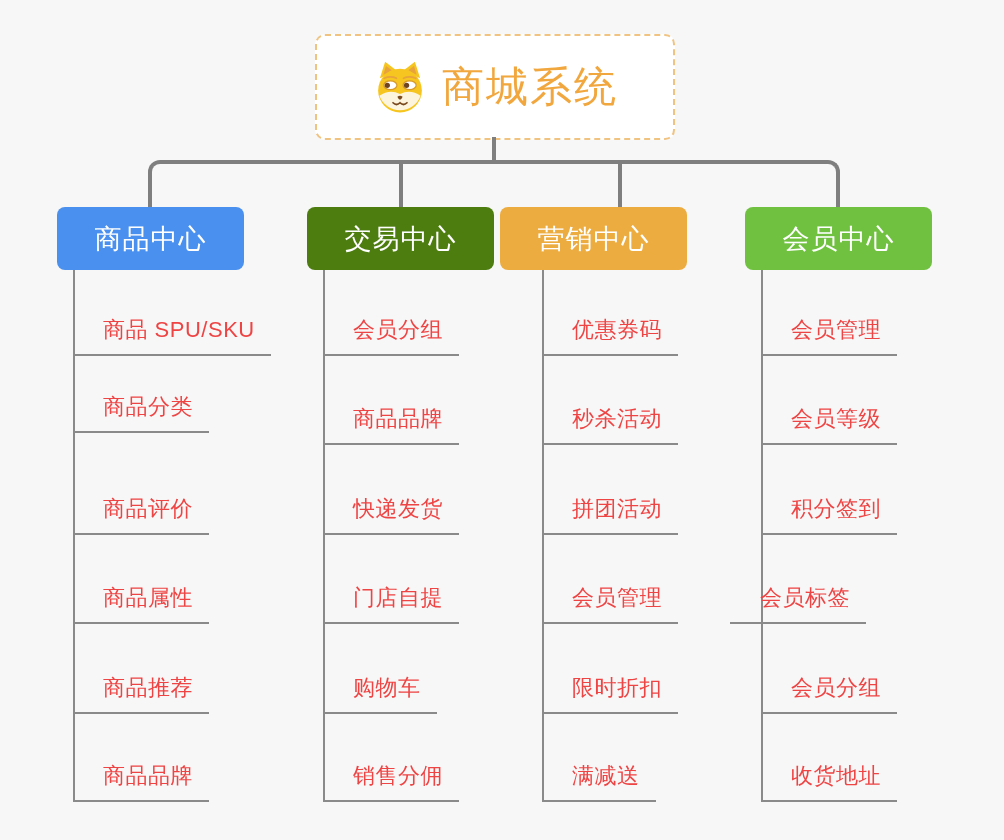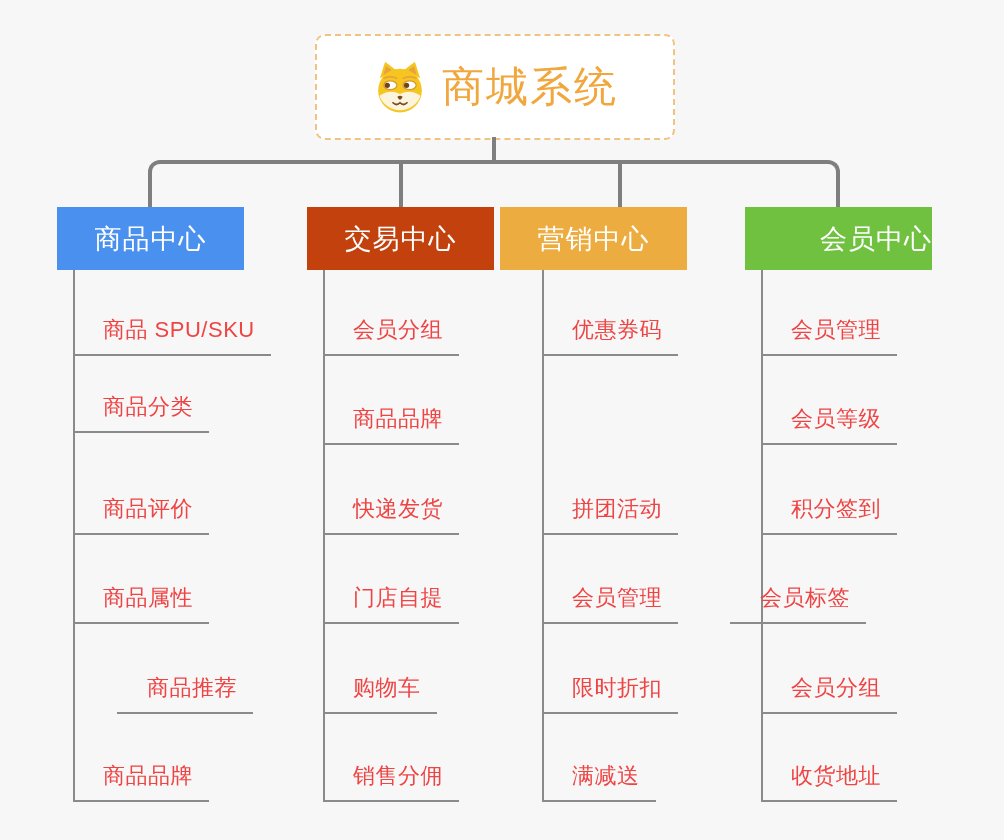--- a/index.html
+++ b/index.html
@@ -45,21 +45,21 @@
     border-left:4px solid #7f7f7f;
     border-right:4px solid #7f7f7f;
     border-radius:12px 12px 0 0;
     background:transparent;
   }
   .branch-stub{width:4px;top:162px;height:45px;}
   
   .branch-node{
     position:absolute;
     top:207px;width:187px;height:63px;
-    border-radius:0;
+    border-radius:8px;
     display:flex;align-items:center;justify-content:center;
     color:#ffffff;
     font-size:27px;
     letter-spacing:1px;
     font-weight:400;
     cursor:default;
   }
   .spine{
     position:absolute;
     top:270px;width:2px;height:531px;
@@ -114,44 +114,45 @@
   <div class="conn-bar"></div>
 
 <div class="branch-node" style="left: 57px; background: rgb(74, 144, 238);">
       <span>商品中心</span>
     </div>
     <div class="spine" style="left: 73px;"></div>
     <div class="subtopic" style="left: 73px; top: 315px;">商品 SPU/SKU</div>
     <div class="subtopic" style="left: 73px; top: 392px;">商品分类</div>
     <div class="subtopic" style="left: 73px; top: 494px;">商品评价</div>
     <div class="subtopic" style="left: 73px; top: 583px;">商品属性</div>
-    <div class="subtopic" style="left: 73px; top: 673px; margin-left: 44px;">商品推荐</div>
+    <div class="subtopic" style="left: 73px; top: 673px;">商品推荐</div>
     <div class="subtopic" style="left: 73px; top: 761px;">商品品牌</div>
     <div class="conn branch-stub" style="left: 398.5px;"></div>
-    <div class="branch-node" style="left: 307px; background: #c2410c;">
+    <div class="branch-node" style="left: 307px; background: #4d7c0f;">
       <span>交易中心</span>
     </div>
     <div class="spine" style="left: 323px;"></div>
     <div class="subtopic" style="left: 323px; top: 315px;">会员分组</div>
     <div class="subtopic" style="left: 323px; top: 404px;">商品品牌</div>
     <div class="subtopic" style="left: 323px; top: 494px;">快递发货</div>
     <div class="subtopic" style="left: 323px; top: 583px;">门店自提</div>
     <div class="subtopic" style="left: 323px; top: 673px;">购物车</div>
     <div class="subtopic" style="left: 323px; top: 761px;">销售分佣</div>
     <div class="conn branch-stub" style="left: 617.5px;"></div>
     <div class="branch-node" style="left: 500px; background: rgb(237, 172, 64);">
       <span>营销中心</span>
     </div>
     <div class="spine" style="left: 542px;"></div>
     <div class="subtopic" style="left: 542px; top: 315px;">优惠券码</div>
+    <div class="subtopic" style="left: 542px; top: 404px;">秒杀活动</div>
     <div class="subtopic" style="left: 542px; top: 494px;">拼团活动</div>
     <div class="subtopic" style="left: 542px; top: 583px;">会员管理</div>
     <div class="subtopic" style="left: 542px; top: 673px;">限时折扣</div>
     <div class="subtopic" style="left: 542px; top: 761px;">满减送</div>
-    <div class="branch-node" style="left: 745px; background: rgb(111, 193, 63); justify-content: flex-end;">
+    <div class="branch-node" style="left: 745px; background: rgb(111, 193, 63);">
       <span>会员中心</span>
     </div>
     <div class="spine" style="left: 761px;"></div>
     <div class="subtopic" style="left: 761px; top: 315px;">会员管理</div>
     <div class="subtopic" style="left: 761px; top: 404px;">会员等级</div>
     <div class="subtopic" style="left: 761px; top: 494px;">积分签到</div>
     <div class="subtopic" style="left: 730px; top: 583px;">会员标签</div>
     <div class="subtopic" style="left: 761px; top: 673px;">会员分组</div>
     <div class="subtopic" style="left: 761px; top: 761px;">收货地址</div>
   </div>

